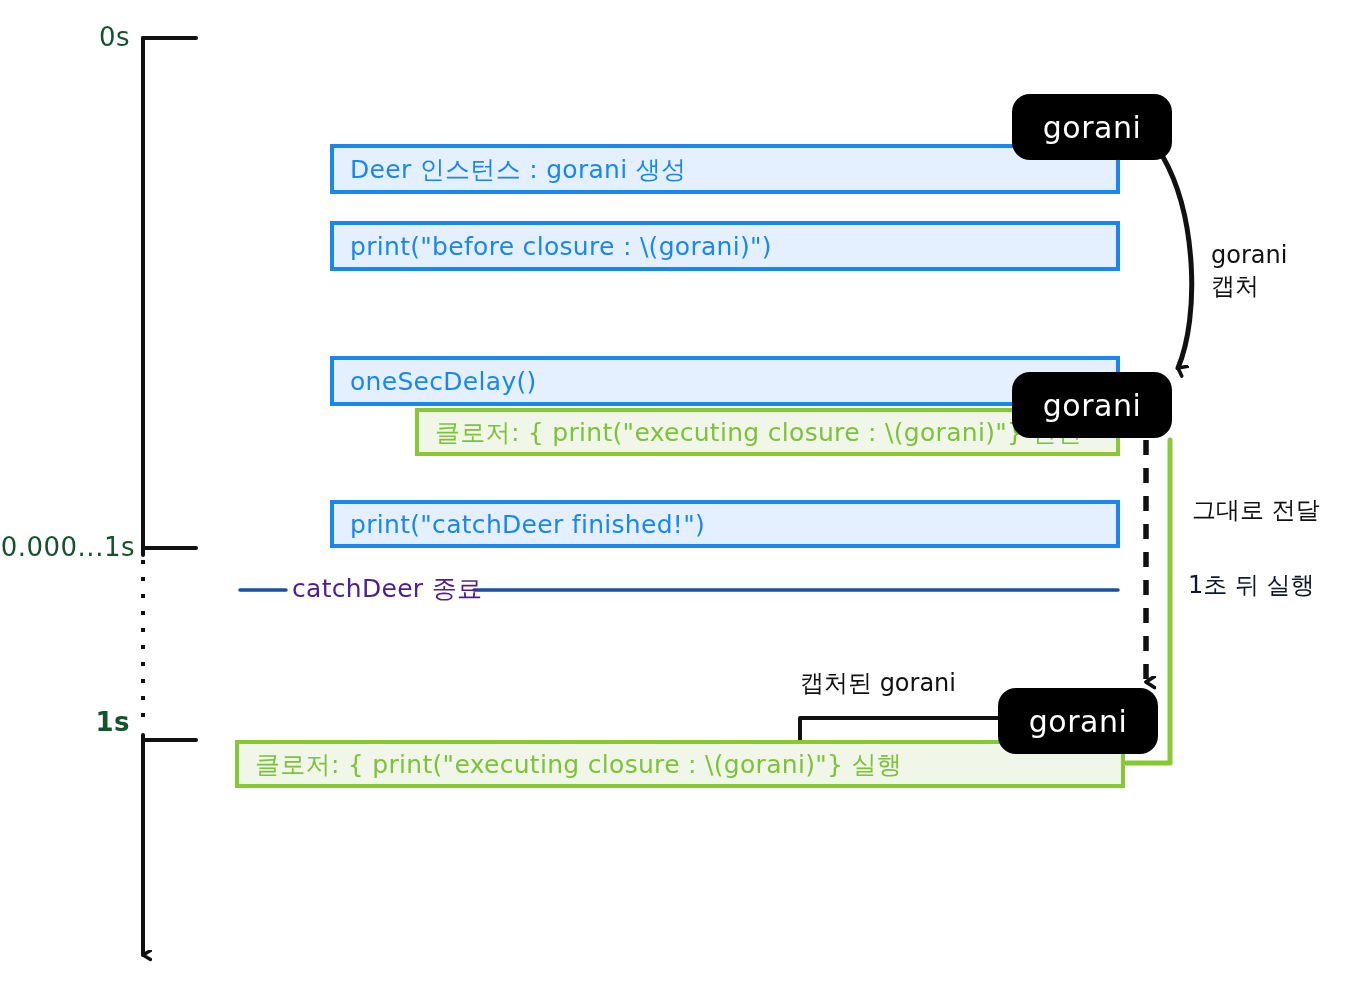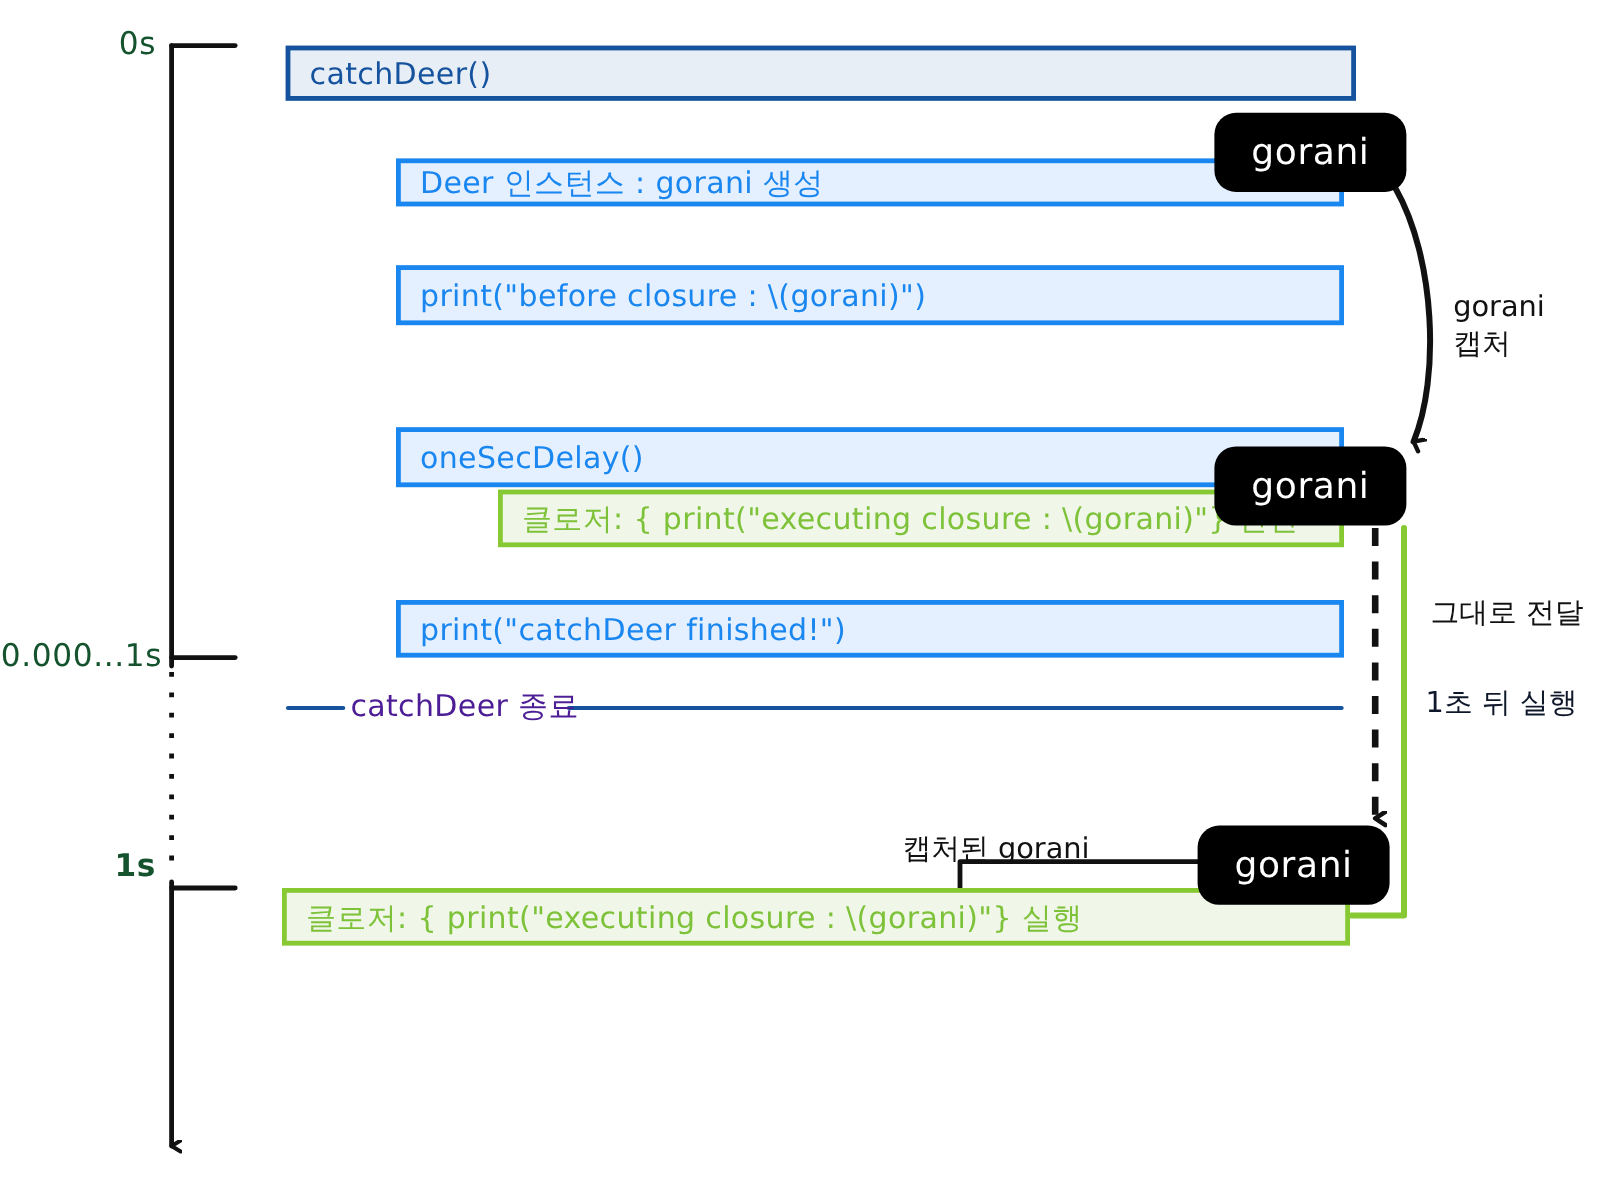--- a/index.html
+++ b/index.html
@@ -159,25 +159,22 @@
 
     <g>
       <path d="M1000,718 L800,718 L800,750" stroke="#111" stroke-width="4" fill="none" stroke-linecap="round" stroke-linejoin="round" marker-end="url(#arrowDown2)"></path>
     </g>
   </svg>
 
   <div class="tlabel" style="left:30px; top:22px; width:100px;">0s</div>
   <div class="tlabel" style="left:-5px; top:532px; width:140px;">0.000...1s</div>
   <div class="tlabel" style="left:30px; top:707px; width:100px;font-weight:bold;">1s</div>
 
-  <div class="box box-root" style="left:238px; top:38px; width:892px; height:46px;">
-    <span class="txt">catchDeer()</span>
-  </div>
-
-  <div class="box box-blue" style="left:330px; top:132px; width:790px; height:40px;">
+
+  <div class="box box-blue" style="left:330px; top:144px; width:790px; height:50px;">
     <span class="txt">Deer 인스턴스 : gorani 생성</span>
   </div>
 
   <div class="box box-blue" style="left:330px; top:221px; width:790px; height:50px;">
     <span class="txt">print("before  closure : \(gorani)")</span>
   </div>
 
   <div class="box box-blue" style="left:330px; top:312px; width:790px; height:50px;margin-top:44px;">
     <span class="txt">oneSecDelay()</span>
   </div>
@@ -202,15 +199,15 @@
 
   <div class="anno anno-black" style="left:1211px; top:240px;">
     <div>gorani</div>
     <div>캡처</div>
   </div>
 
   <div class="anno anno-black" style="left:1192px; top:495px;text-align:right;">그대로 전달</div>
 
   <div class="anno anno-green" style="left:1188px; top:570px;">1초 뒤 실행</div>
 
-  <div class="anno anno-black" style="left:752px; top:668px;margin-top:24px;">캡처된 gorani</div>
+  <div class="anno anno-black" style="left:800px; top:668px;">캡처된 gorani</div>
 
 </div>
 
 </body></html>

